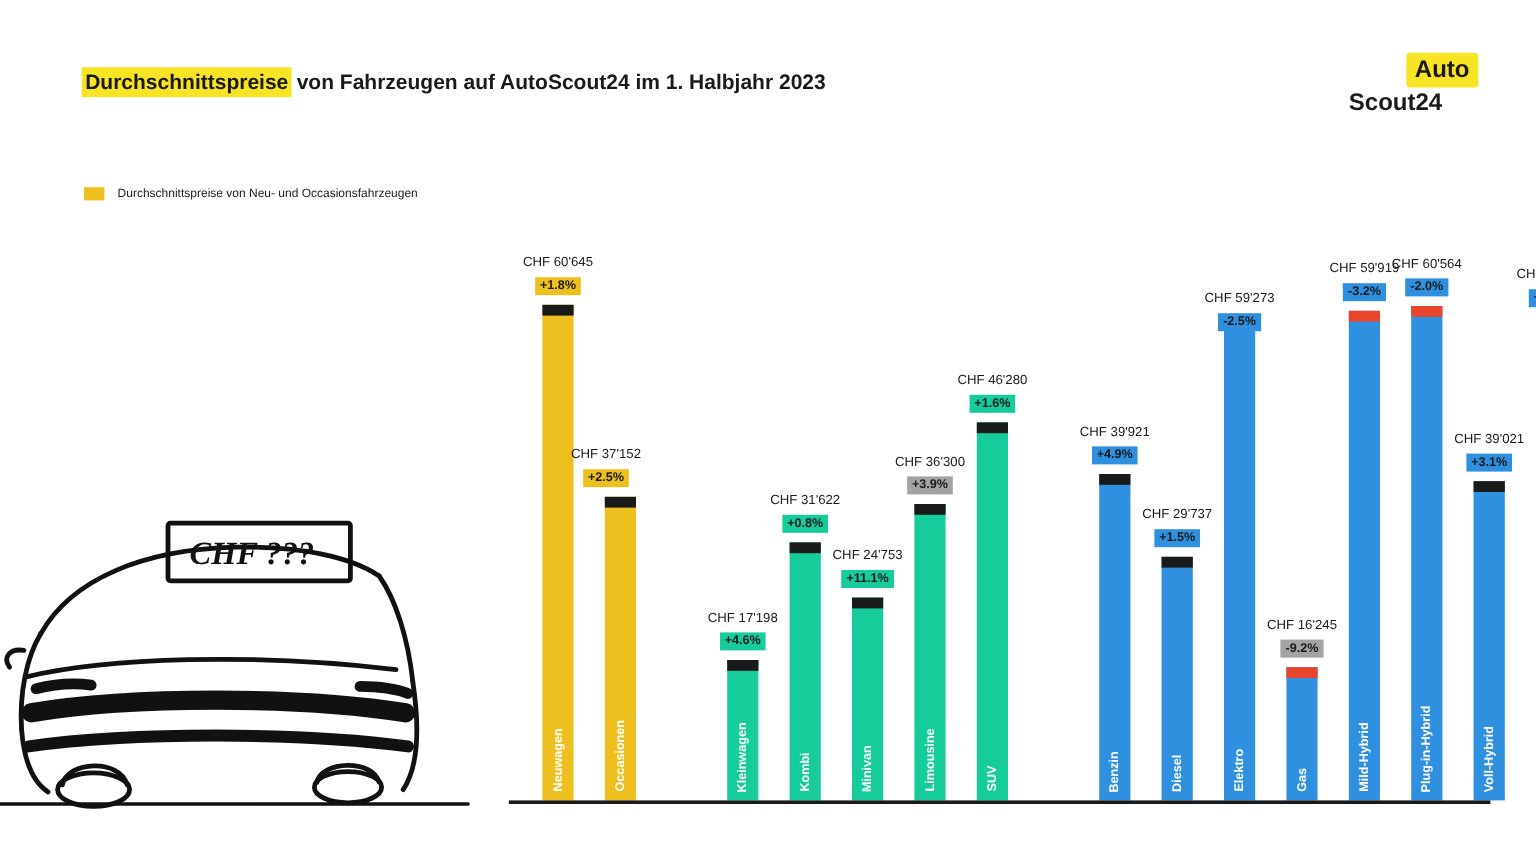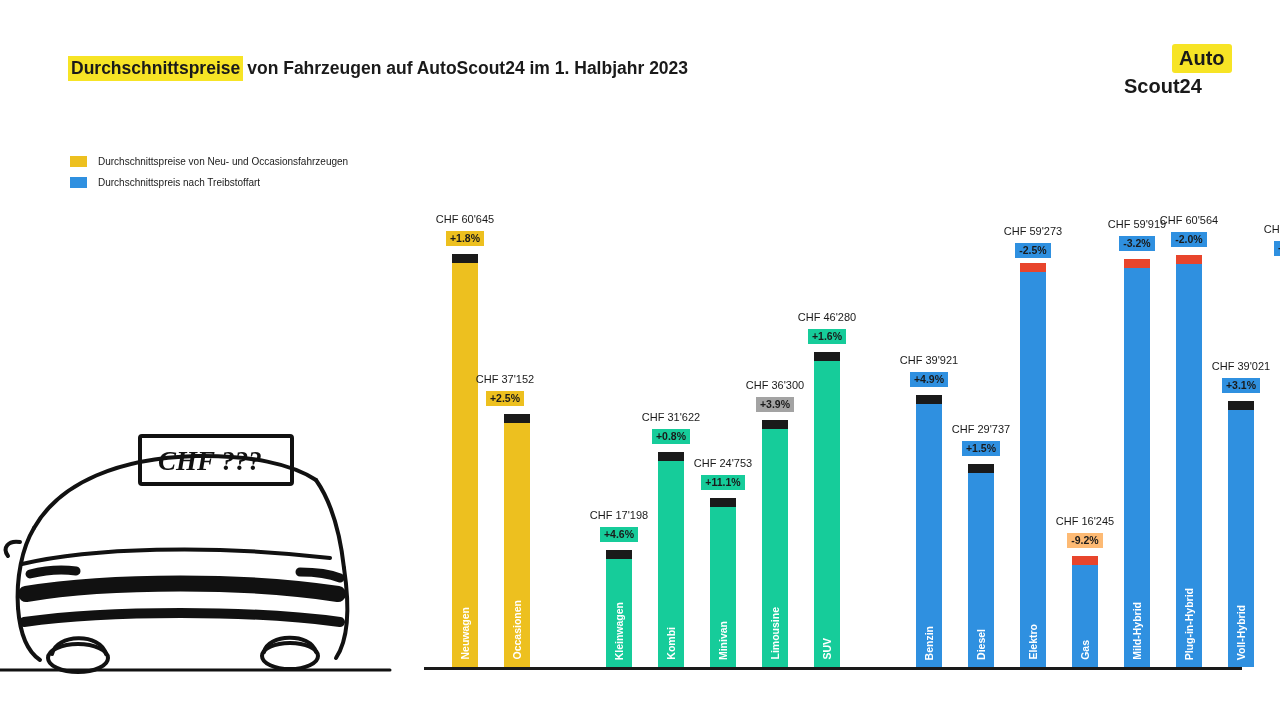--- a/index.html
+++ b/index.html
@@ -174,24 +174,20 @@
 <div id="logo">
   <span id="logo-auto">Auto</span>
   <span id="logo-scout">Scout24</span>
 </div>
 
 <div id="legend">
     <div class="legend-row">
       <span class="legend-swatch" style="background: rgb(237, 192, 31);"></span>
       <span class="legend-label">Durchschnittspreise von Neu- und Occasionsfahrzeugen</span>
     </div>
-    <div class="legend-row">
-      <span class="legend-swatch" style="background: rgb(47, 144, 224);"></span>
-      <span class="legend-label">Durchschnittspreis nach Treibstoffart</span>
-    </div>
   </div>
 
 <div id="car-illustration">
   <svg width="400" height="280" viewBox="0 0 400 280">
     <g fill="none" stroke="#111111" stroke-width="4" stroke-linecap="round" stroke-linejoin="round">
 
       <path d="M34 120 C 60 74, 120 50, 196 48 C 250 47, 292 56, 316 72"></path>
       <path d="M34 120 C 22 140, 16 170, 18 200"></path>
       <path d="M316 72 C 330 92, 340 124, 344 160"></path>
 
@@ -275,27 +271,27 @@
         <div class="bar" style="height: 203px; background: rgb(47, 144, 224);"></div>
         <div class="bar-delta" style="bottom: 194px; background: rgb(26, 26, 26);"></div>
         <div class="bar-label">Diesel</div>
       </div>
       <div class="value-block" style="left: 508px; bottom: 214px;"><div class="value-price">CHF 29'737</div><div class="value-change" style="background: rgb(47, 144, 224);">+1.5%</div></div>
       <div class="bar-col" style="left: 596px; height: 404px;">
         <div class="bar" style="height: 404px; background: rgb(47, 144, 224);"></div>
         <div class="bar-delta" style="bottom: 395px; background: rgb(232, 69, 44);"></div>
         <div class="bar-label">Elektro</div>
       </div>
-      <div class="value-block" style="left: 560px; bottom: 412px;"><div class="value-price">CHF 59'273</div><div class="value-change" style="background: rgb(47, 144, 224);">-2.5%</div></div>
+      <div class="value-block" style="left: 560px; bottom: 394px;"><div class="value-price">CHF 59'273</div><div class="value-change" style="background: rgb(47, 144, 224);">-2.5%</div></div>
       <div class="bar-col" style="left: 648px; height: 111px;">
         <div class="bar" style="height: 111px; background: rgb(47, 144, 224);"></div>
         <div class="bar-delta" style="bottom: 102px; background: rgb(232, 69, 44);"></div>
         <div class="bar-label">Gas</div>
       </div>
-      <div class="value-block" style="left: 612px; bottom: 122px;"><div class="value-price">CHF 16'245</div><div class="value-change" style="background: #fdba74;">-9.2%</div></div>
+      <div class="value-block" style="left: 612px; bottom: 122px;"><div class="value-price">CHF 16'245</div><div class="value-change" style="background: #a3a3a3;">-9.2%</div></div>
       <div class="bar-col" style="left: 700px; height: 408px;">
         <div class="bar" style="height: 408px; background: rgb(47, 144, 224);"></div>
         <div class="bar-delta" style="bottom: 399px; background: rgb(232, 69, 44);"></div>
         <div class="bar-label">Mild-Hybrid</div>
       </div>
       <div class="value-block" style="left: 664px; bottom: 419px;"><div class="value-price">CHF 59'919</div><div class="value-change" style="background: rgb(47, 144, 224);">-3.2%</div></div>
       <div class="bar-col" style="left: 752px; height: 412px;">
         <div class="bar" style="height: 412px; background: rgb(47, 144, 224);"></div>
         <div class="bar-delta" style="bottom: 403px; background: rgb(232, 69, 44);"></div>
         <div class="bar-label">Plug-in-Hybrid</div>

